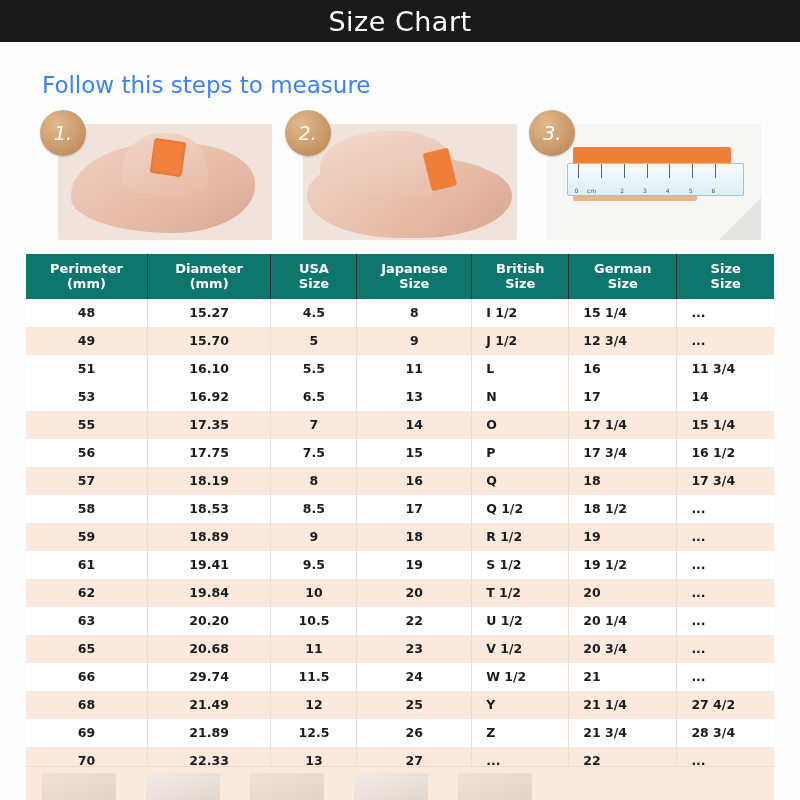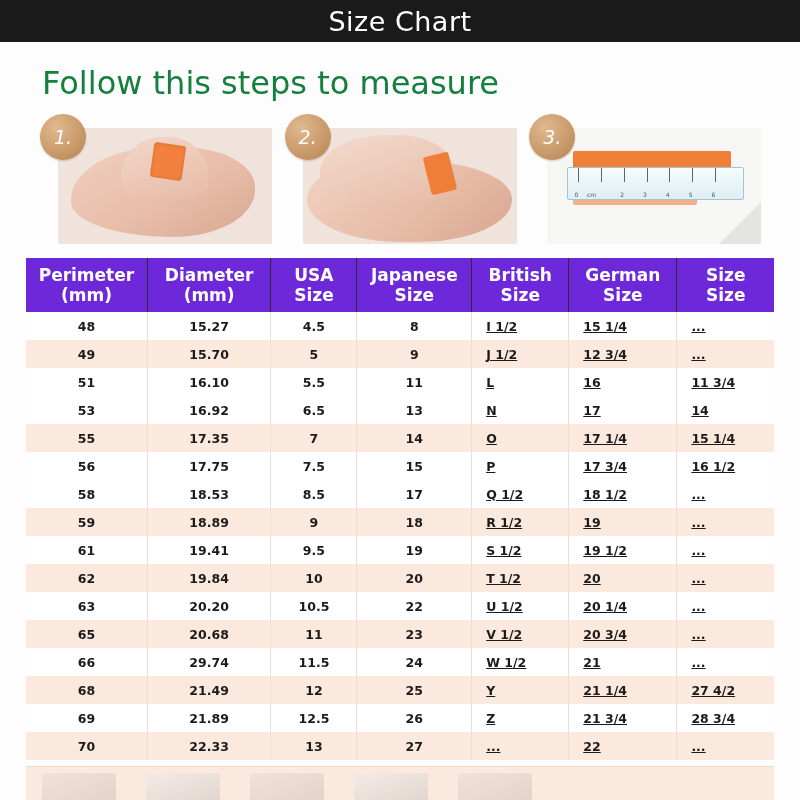--- a/index.html
+++ b/index.html
@@ -34,23 +34,23 @@
   .header-title {
     font-size: 27px;
     font-weight: normal;
     letter-spacing: 0.5px;
     color: #ffffff;
     font-family: "DejaVu Sans", sans-serif;
   }
 
   
   .subtitle {
-    margin: 22px 0 0 42px;
-    font-size: 32px;
-    color: #15803d;
+    margin: 30px 0 0 42px;
+    font-size: 23px;
+    color: #3b82f6;
     font-weight: normal;
   }
 
   
   .steps {
     display: flex;
     margin: 12px 0 0 40px;
     width: 720px;
     gap: 14px;
   }
@@ -212,42 +212,42 @@
   .table-wrap {
     margin: 14px 26px 0 26px;
   }
   table.size-table {
     border-collapse: collapse;
     width: 748px;
     table-layout: fixed;
     font-size: 13px;
   }
   table.size-table th {
-    background: #6d28d9;
+    background: #0f766e;
     color: #ffffff;
     font-weight: bold;
-    font-size: 17px;
+    font-size: 13px;
     padding: 7px 2px;
     line-height: 1.18;
     border-right: 1px solid #2c2c2c;
   }
   table.size-table th:last-child { border-right: none; }
   table.size-table td {
     text-align: center;
     padding: 4px 2px;
     font-size: 12.5px;
     color: #1b1b1b;
     font-weight: bold;
     border-right: 1px solid #f0ded2;
     height: 20px;
   }
   table.size-table tr.odd td { background: #ffffff; }
   table.size-table tr.even td { background: #fbe9de; }
   table.size-table td:last-child { border-right: none; }
-  table.size-table td.l { text-align: left; padding-left: 14px; text-decoration: underline; }
+  table.size-table td.l { text-align: left; padding-left: 14px; }
 
   
   col.c0 { width: 110px; }
   col.c1 { width: 112px; }
   col.c2 { width: 78px; }
   col.c3 { width: 104px; }
   col.c4 { width: 88px; }
   col.c5 { width: 98px; }
   col.c6 { width: 88px; }
 
@@ -427,20 +427,29 @@
           </tr>
           <tr class="odd">
             <td>56</td>
             <td>17.75</td>
             <td>7.5</td>
             <td>15</td>
             <td class="l">P</td>
             <td class="l">17 3/4</td>
             <td class="l">16 1/2</td>
           </tr>
+          <tr class="even">
+            <td>57</td>
+            <td>18.19</td>
+            <td>8</td>
+            <td>16</td>
+            <td class="l">Q</td>
+            <td class="l">18</td>
+            <td class="l">17 3/4</td>
+          </tr>
           <tr class="odd">
             <td>58</td>
             <td>18.53</td>
             <td>8.5</td>
             <td>17</td>
             <td class="l">Q 1/2</td>
             <td class="l">18 1/2</td>
             <td class="l">...</td>
           </tr>
           <tr class="even">

